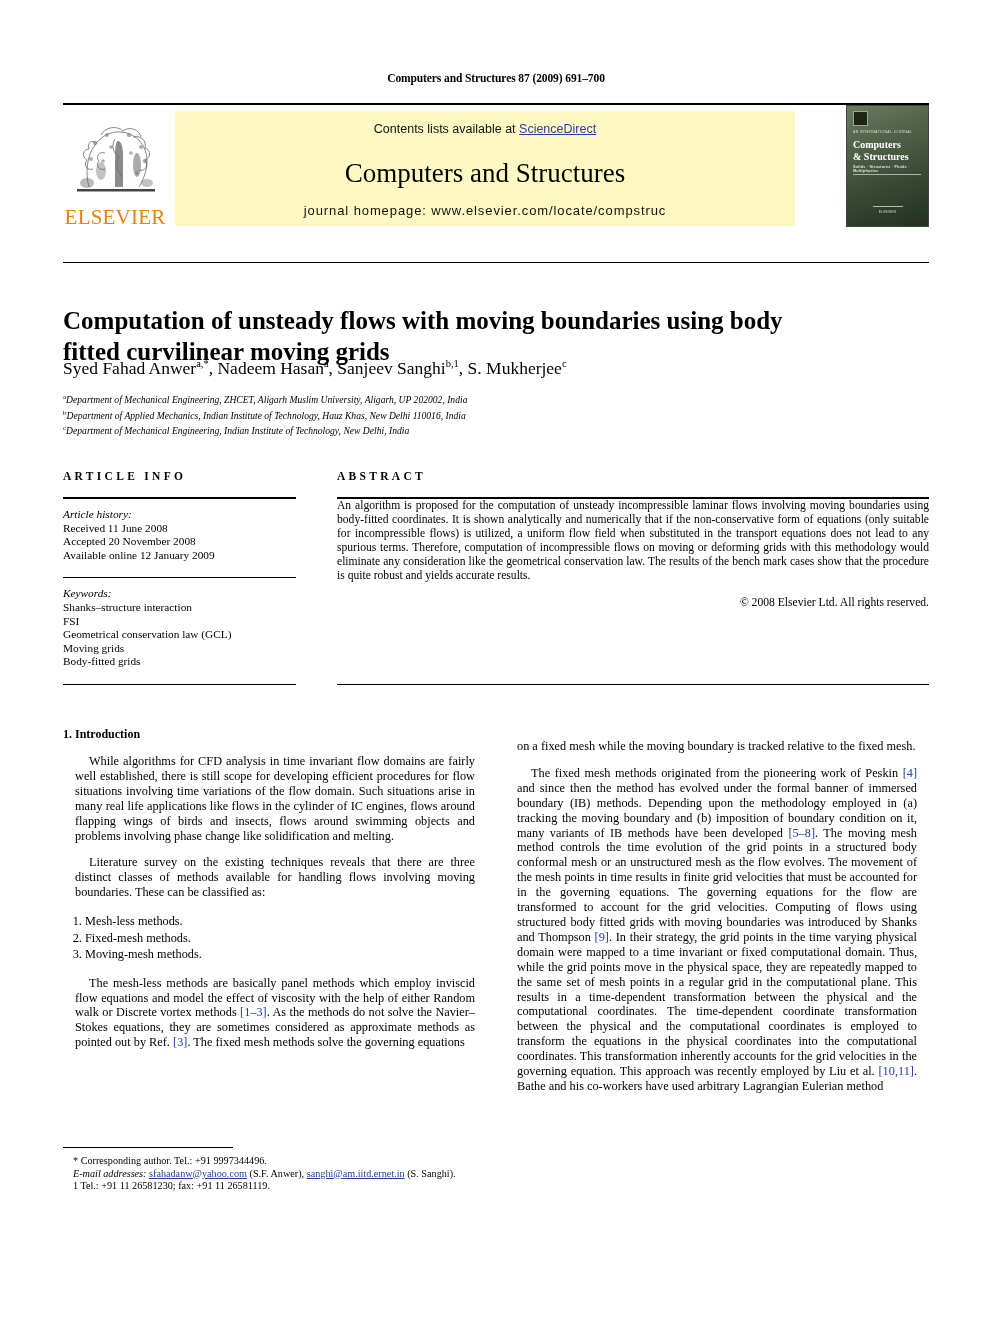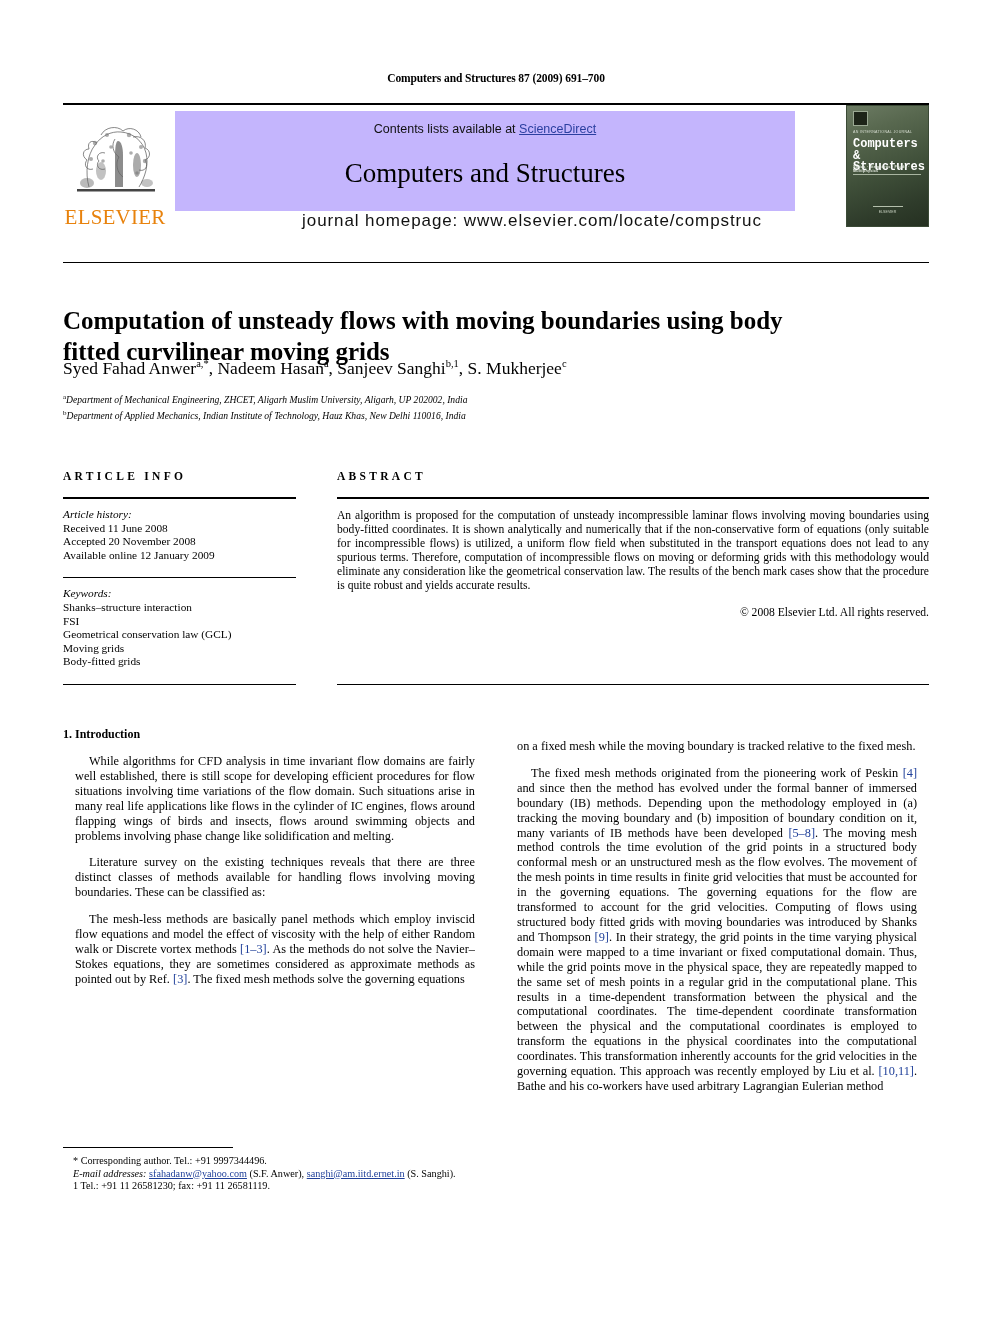--- a/index.html
+++ b/index.html
@@ -69,22 +69,22 @@
     font-family: "Liberation Serif", serif;
     font-size: 21px;
     letter-spacing: 0.2px;
     color: #E8820C;
     font-weight: 400;
   }
   .journal-band {
     position: absolute;
     left: 112px; top: 8px;
     width: 620px;
-    height: 100px;
-    background: #c4b5fd;
+    height: 115px;
+    background: #fef9c3;
   }
   .contents-line {
     position: absolute;
     left: 0; top: 11px;
     width: 620px;
     text-align: center;
     font-family: "Liberation Sans", sans-serif;
     font-size: 12.5px;
     color: #111;
   }
@@ -93,28 +93,27 @@
     position: absolute;
     left: 0; top: 47px;
     width: 620px;
     text-align: center;
     font-family: "Liberation Serif", serif;
     font-size: 27px;
     color: #000;
   }
   .homepage-line {
     position: absolute;
-    left: 0; top: 100px;
+    left: 0; top: 92px;
     width: 620px;
     text-align: center;
     font-family: "Liberation Sans", sans-serif;
-    font-size: 17px;
+    font-size: 13px;
     letter-spacing: 0.9px;
     color: #111;
-    padding-left: 47px;
   }
   .cover-thumb {
     position: absolute;
     left: 783px; top: 2px;
     width: 83px;
     height: 122px;
     background: linear-gradient(160deg,#6c7b63 0%, #58684f 22%, #3f4f39 55%, #2f3c2b 80%, #253021 100%);
     border: 1px solid #3b4a36;
     box-sizing: border-box;
     overflow: hidden;
@@ -130,22 +129,22 @@
     position: absolute;
     left: 6px; top: 24px;
     font-family: "Liberation Sans", sans-serif;
     font-size: 3.6px;
     color: #d7ded2;
     letter-spacing: 0.3px;
   }
   .cover-name {
     position: absolute;
     left: 6px; top: 33px;
-    font-family: Liberation Mono, monospace;
-    font-size: 12px;
+    font-family: Liberation Serif, serif;
+    font-size: 10px;
     font-weight: bold;
     line-height: 11.5px;
     color: #ffffff;
   }
   .cover-sub {
     position: absolute;
     left: 6px; top: 59px;
     font-family: "Liberation Sans", sans-serif;
     font-size: 3.8px;
     font-weight: bold;
@@ -254,21 +253,20 @@
   }
   .info-head {
     font-style: italic;
     font-weight: normal;
   }
   .abstract-text {
     font-family: "Liberation Serif", serif;
     font-size: 11.6px;
     line-height: 14.1px;
     text-align: justify;
-    margin-top: 10px;
   }
   .copyright {
     font-family: "Liberation Serif", serif;
     font-size: 11.6px;
     text-align: right;
     margin-top: 12px;
   }
   .info-rule-bottom {
     position: absolute;
     left: 63px; top: 684px;
@@ -412,20 +410,21 @@
     </div>
   </div>
 
   <div class="title-rule"></div>
 
   <h1 class="paper-title">Computation of unsteady flows with moving boundaries using body fitted curvilinear moving grids</h1>
   <div class="authors">Syed Fahad Anwer<sup>a,*</sup>, Nadeem Hasan<sup>a</sup>, Sanjeev Sanghi<sup>b,1</sup>, S. Mukherjee<sup>c</sup></div>
   <div class="affiliations">
       <div><sup>a</sup>Department of Mechanical Engineering, ZHCET, Aligarh Muslim University, Aligarh, UP 202002, India</div>
       <div><sup>b</sup>Department of Applied Mechanics, Indian Institute of Technology, Hauz Khas, New Delhi 110016, India</div>
+      <div><sup>c</sup>Department of Mechanical Engineering, Indian Institute of Technology, New Delhi, India</div>
     </div>
 
   <div class="info-col">
     <div class="sec-label">ARTICLE INFO</div>
     <div class="thick-rule"></div>
     <div class="info-block">
       <div class="info-head">Article history:</div>
       <div id="history-items">
           <div>Received 11 June 2008</div>
           <div>Accepted 20 November 2008</div>
@@ -452,20 +451,25 @@
     <div class="copyright">© 2008 Elsevier Ltd. All rights reserved.</div>
   </div>
 
   <div class="info-rule-bottom"></div>
   <div class="abs-rule-bottom"></div>
 
   <div class="col-left">
     <div class="sec-heading">1. Introduction</div>
     <p class="body">While algorithms for CFD analysis in time invariant flow domains are fairly well established, there is still scope for developing efficient procedures for flow situations involving time variations of the flow domain. Such situations arise in many real life applications like flows in the cylinder of IC engines, flows around flapping wings of birds and insects, flows around swimming objects and problems involving phase change like solidification and melting.</p>
     <p class="body">Literature survey on the existing techniques reveals that there are three distinct classes of methods available for handling flows involving moving boundaries. These can be classified as:</p>
+    <ol class="methods" id="methods-list">
+        <li>Mesh-less methods.</li>
+        <li>Fixed-mesh methods.</li>
+        <li>Moving-mesh methods.</li>
+      </ol>
     <p class="body"><span>The mesh-less methods are basically panel methods which employ inviscid flow equations and model the effect of viscosity with the help of either Random walk or Discrete vortex methods </span><span class="ref">[1–3]</span><span>. As the methods do not solve the Navier–Stokes equations, they are sometimes considered as approximate methods as pointed out by Ref. </span><span class="ref">[3]</span><span>. The fixed mesh methods solve the governing equations</span></p>
   </div>
 
   <div class="col-right">
     <p class="body noindent">on a fixed mesh while the moving boundary is tracked relative to the fixed mesh.</p>
     <p class="body"><span>The fixed mesh methods originated from the pioneering work of Peskin </span><span class="ref">[4]</span><span> and since then the method has evolved under the formal banner of immersed boundary (IB) methods. Depending upon the methodology employed in (a) tracking the moving boundary and (b) imposition of boundary condition on it, many variants of IB methods have been developed </span><span class="ref">[5–8]</span><span>. The moving mesh method controls the time evolution of the grid points in a structured body conformal mesh or an unstructured mesh as the flow evolves. The movement of the mesh points in time results in finite grid velocities that must be accounted for in the governing equations. The governing equations for the flow are transformed to account for the grid velocities. Computing of flows using structured body fitted grids with moving boundaries was introduced by Shanks and Thompson </span><span class="ref">[9]</span><span>. In their strategy, the grid points in the time varying physical domain were mapped to a time invariant or fixed computational domain. Thus, while the grid points move in the physical space, they are repeatedly mapped to the same set of mesh points in a regular grid in the computational plane. This results in a time-dependent transformation between the physical and the computational coordinates. The time-dependent coordinate transformation between the physical and the computational coordinates is employed to transform the equations in the physical coordinates into the computational coordinates. This transformation inherently accounts for the grid velocities in the governing equation. This approach was recently employed by Liu et al. </span><span class="ref">[10,11]</span><span>. Bathe and his co-workers have used arbitrary Lagrangian Eulerian method</span></p>
   </div>
 
   <div class="footnote-rule"></div>
   <div class="footnotes">

